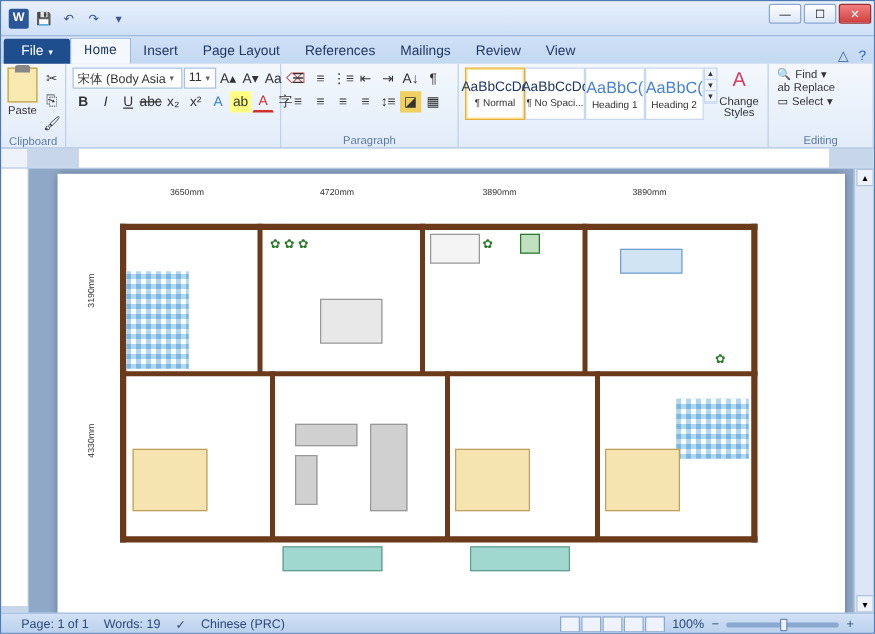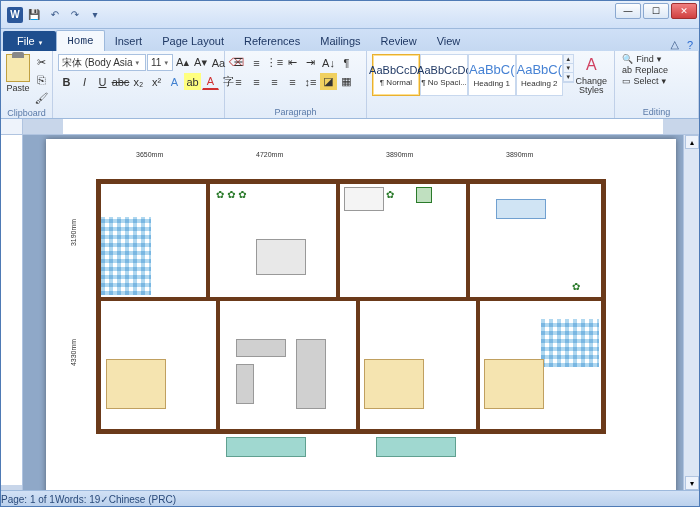--- a/index.html
+++ b/index.html
@@ -45,21 +45,21 @@
 .workspace { display: flex; height: 355px; }
 .ruler-v { width: 22px; background: #eef3fb; border-right: 1px solid #b0c4e0; }
 .ruler-v-inner { width: 100%; height: 100%; background: linear-gradient(to bottom, #fff 0, #fff 350px, #c8d6ea 350px); }
 .doc-area { flex: 1; background: #8fa8c8; overflow: hidden; position: relative; display: flex; justify-content: center; padding-top: 4px; }
 .page { width: 630px; height: 400px; background: #fff; box-shadow: 0 0 6px rgba(0,0,0,0.4); position: relative; padding: 30px 50px; }
 .floorplan { width: 100%; height: 100%; position: relative; }
 .scroll-v { position: absolute; right: 0; top: 0; width: 16px; height: 100%; background: #dce6f4; border-left: 1px solid #b0c4e0; }
 .scroll-v::before, .scroll-v::after { content: "▴"; position: absolute; width: 14px; height: 14px; left: 1px; font-size: 8px; display: flex; align-items: center; justify-content: center; background: #eef3fb; border: 1px solid #b0c4e0; box-sizing: border-box; }
 .scroll-v::before { top: 0; }
 .scroll-v::after { content: "▾"; bottom: 0; }
-.statusbar { height: 18px; background: linear-gradient(to bottom, #d2e1f5, #b8cfec); border-top: 1px solid #9db9dc; display: flex; align-items: center; font-size: 10px; color: #2a4a7a; padding: 0 0; }
+.statusbar { height: 18px; background: linear-gradient(to bottom, #d2e1f5, #b8cfec); border-top: 1px solid #9db9dc; display: flex; align-items: center; font-size: 10px; color: #2a4a7a; padding: 0 16px; gap: 12px; }
 .status-right { margin-left: auto; display: flex; align-items: center; gap: 6px; }
 .view-btns { display: flex; gap: 1px; }
 .view-btn { width: 16px; height: 13px; border: 1px solid #8aa8d0; background: #eef3fb; cursor: pointer; }
 .zoom-slider { width: 90px; height: 4px; background: #8aa8d0; position: relative; border-radius: 2px; }
 .zoom-thumb { position: absolute; left: 43px; top: -3px; width: 6px; height: 10px; background: #eef3fb; border: 1px solid #6a8ab8; border-radius: 1px; }
 
 .fp-wall { position: absolute; background: #6b3a1a; }
 .fp-dim { position: absolute; font-size: 7px; color: #333; }
 .fp-furn { position: absolute; }
 .fp-bed { background: #f5e4b0; border: 1px solid #c0a060; }
@@ -284,13 +284,28 @@
     </div>
     <div class="scroll-v"></div>
   </div>
 </div>
 
 <div class="statusbar">
   <span>Page: 1 of 1</span>
   <span>Words: 19</span>
   <span>✓</span>
   <span>Chinese (PRC)</span>
+  <div class="status-right">
+    <div class="view-btns">
+      <div class="view-btn"></div>
+      <div class="view-btn"></div>
+      <div class="view-btn"></div>
+      <div class="view-btn"></div>
+      <div class="view-btn"></div>
+    </div>
+    <span>100%</span>
+    <span>−</span>
+    <div class="zoom-slider">
+        <div class="zoom-thumb"></div>
+      </div>
+    <span>+</span>
+  </div>
 </div>
 
 </body></html>

